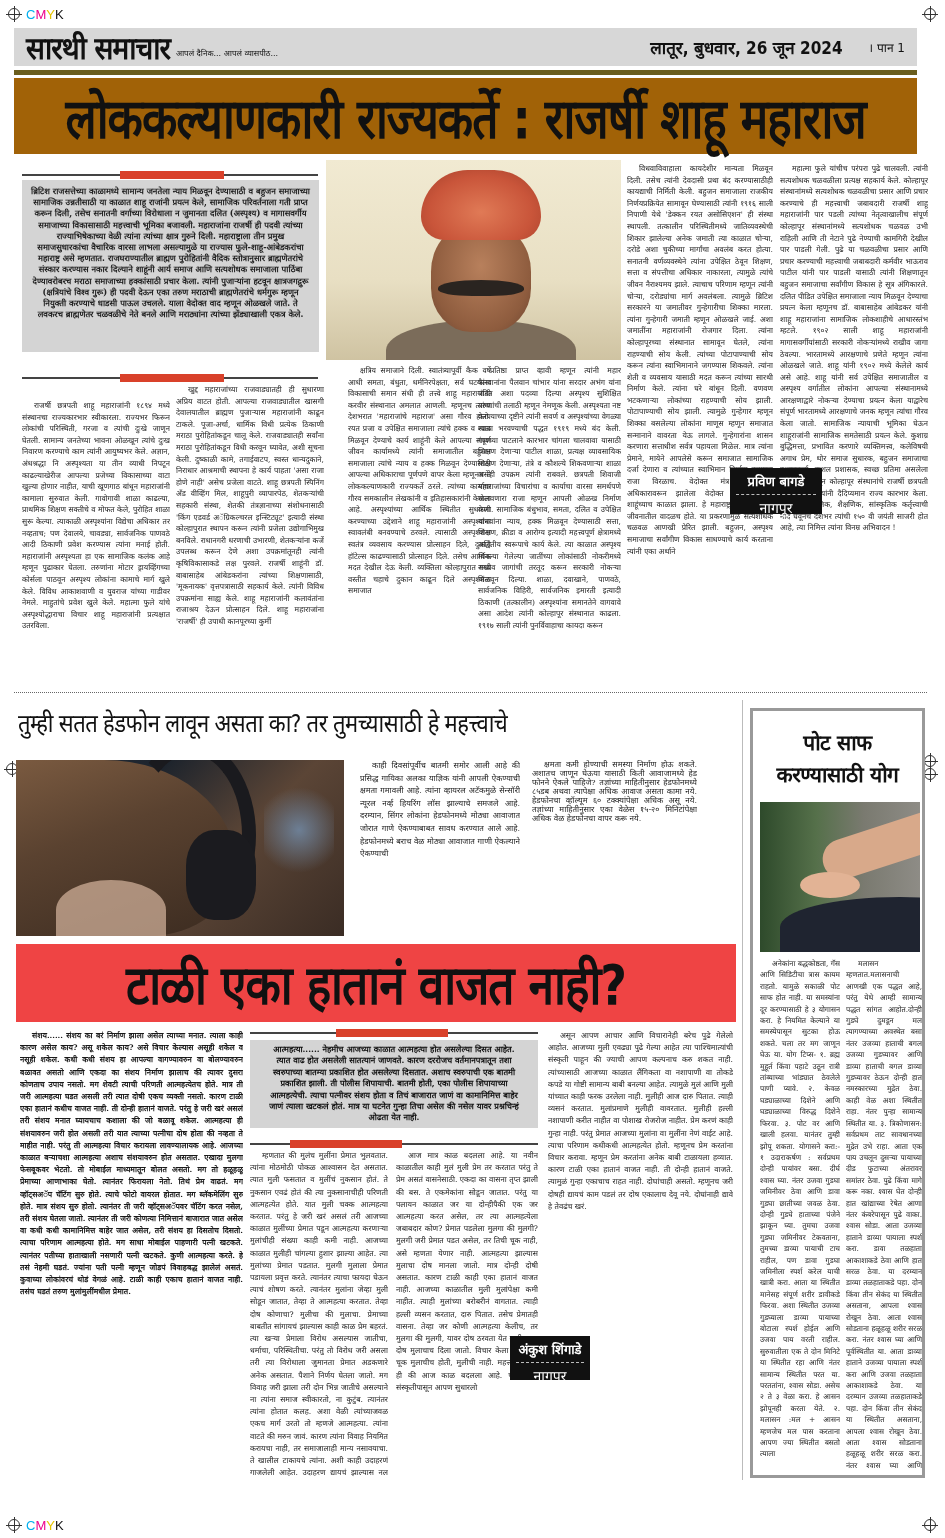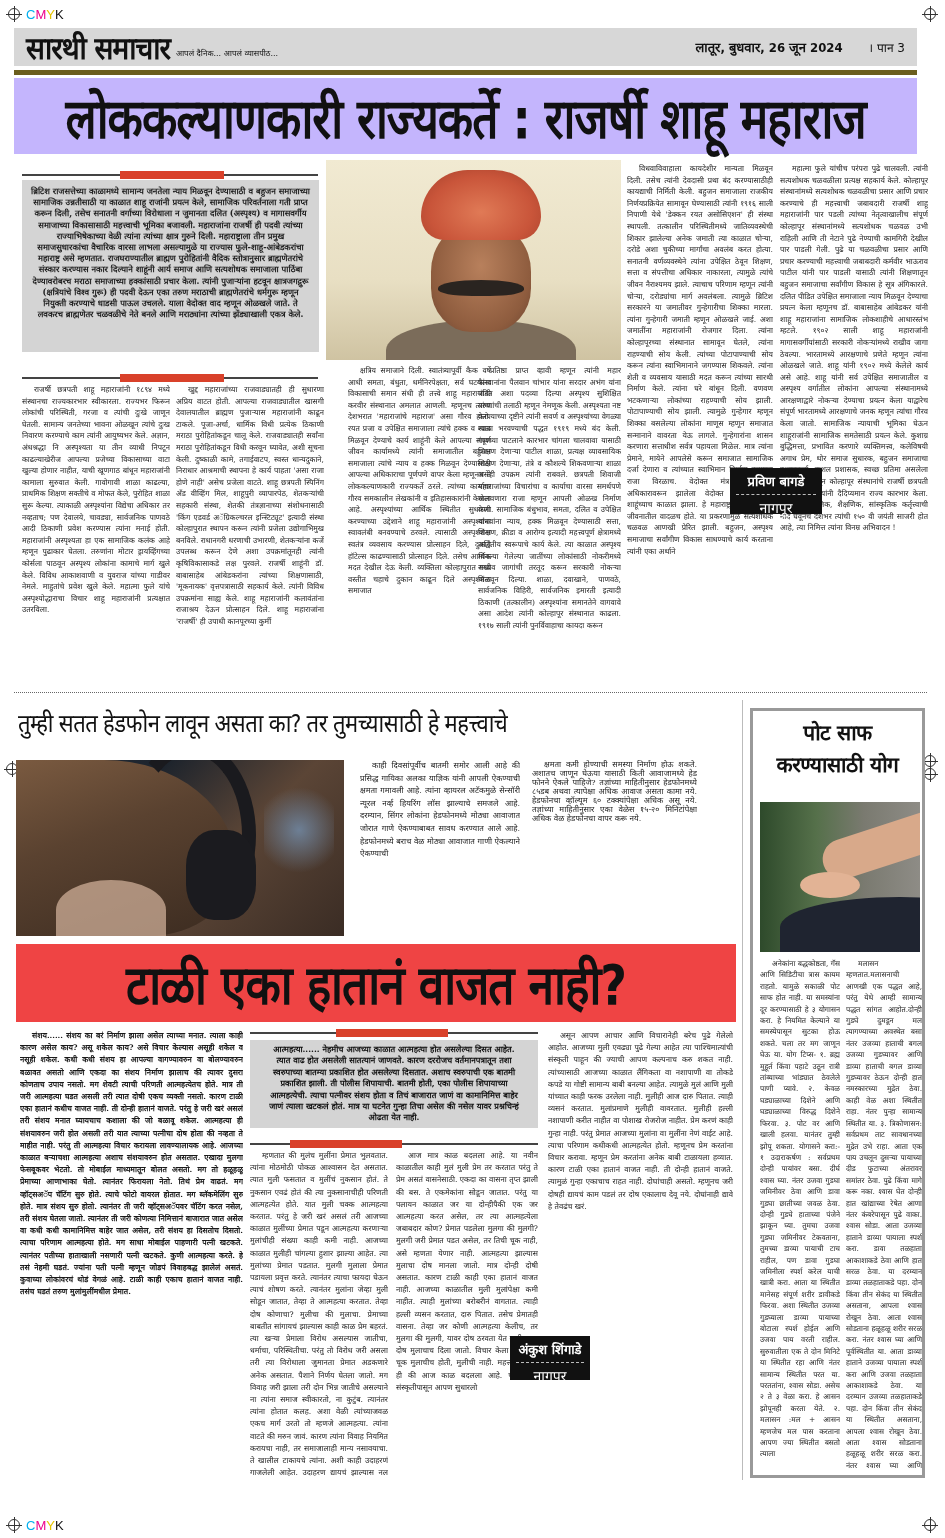--- a/index.html
+++ b/index.html
@@ -6,25 +6,25 @@
   body { width: 945px; height: 1538px; background: #ffffff; font-family: "DejaVu Serif", serif; color: #111; position: relative; overflow: hidden; }
   .reg { position: absolute; font-family: "Liberation Sans", sans-serif; font-size: 13px; color: #444; }
   .reg .c { color: #00aeef; } .reg .m { color: #ec008c; } .reg .y { color: #e5c400; } .reg .k { color: #111; }
   .cross { position: absolute; width: 12px; height: 12px; border: 1px solid #333; border-radius: 50%; }
   .cross::before { content: ""; position: absolute; left: 5px; top: -3px; width: 1px; height: 16px; background: #333; }
   .cross::after { content: ""; position: absolute; top: 5px; left: -3px; height: 1px; width: 16px; background: #333; }
 
   .masthead { position: absolute; left: 14px; top: 28px; width: 903px; height: 38px; background: #d7d7d7; display: flex; align-items: center; padding: 0 12px; }
   .masthead .logo { font-family: "DejaVu Sans", sans-serif; font-weight: bold; font-size: 28px; letter-spacing: -1px; transform: scaleY(1.1); }
   .masthead .tag { font-size: 8px; margin-left: 6px; margin-top: 10px; font-family: "DejaVu Sans", sans-serif; }
-  .masthead .date { margin-left: auto; font-family: "DejaVu Sans Condensed", "DejaVu Sans", sans-serif; font-size: 13px; font-weight: bold; }
+  .masthead .date { margin-left: auto; font-family: "DejaVu Sans Condensed", "DejaVu Sans", sans-serif; font-size: 17px; font-weight: bold; }
   .masthead .page { font-family: "DejaVu Sans", sans-serif; font-size: 12px; margin-left: 26px; }
   .rule-olive { position: absolute; left: 14px; top: 70px; width: 903px; height: 5px; background: #6b5e1e; }
 
-  .headline-main { position: absolute; left: 14px; top: 78px; width: 903px; height: 76px; background: #c4b5fd; display: flex; align-items: center; justify-content: center; }
+  .headline-main { position: absolute; left: 14px; top: 78px; width: 903px; height: 76px; background: #a16207; display: flex; align-items: center; justify-content: center; }
   .headline-main h1 { font-family: "DejaVu Sans", sans-serif; font-weight: bold; font-size: 46px; letter-spacing: -1px; transform: scaleY(1.2); }
 
   .redbar-rule { position: absolute; height: 2px; background: #444; }
   .redbar { position: absolute; height: 8px; background: #d9412a; }
 
   .intro { position: absolute; left: 22px; top: 180px; width: 297px; height: 172px; background: #d4d4d4; padding: 6px 8px; font-size: 8.3px; line-height: 11.2px; text-align: center; font-weight: bold; color: #222; }
 
   .col { position: absolute; font-size: 7.6px; line-height: 11.6px; text-align: justify; color: #1a1a1a; overflow: hidden; }
   .col p { text-indent: 12px; }
 
@@ -73,21 +73,21 @@
 <div class="cross" style="left:924px;top:755px;"></div>
 <div class="cross" style="left:924px;top:768px;"></div>
 <div class="cross" style="left:8px;top:1519px;"></div>
 <div class="reg" style="left:26px;top:1518px;"><span class="c">C</span><span class="m">M</span><span class="y">Y</span><span class="k">K</span></div>
 <div class="cross" style="left:924px;top:1519px;"></div>
 
 <div class="masthead">
   <span class="logo">सारथी समाचार</span>
   <span class="tag">आपलं दैनिक... आपलं व्यासपीठ...</span>
   <span class="date">लातूर, बुधवार, 26 जून 2024</span>
-  <span class="page">। पान 3</span>
+  <span class="page">। पान 1</span>
 </div>
 <div class="rule-olive"></div>
 
 <div class="headline-main">
   <h1>लोककल्याणकारी राज्यकर्ते : राजर्षी शाहू महाराज</h1>
 </div>
 
 <div class="redbar-rule" style="left:22px;top:174px;width:296px;"></div>
 <div class="redbar" style="left:120px;top:171px;width:104px;"></div>
 <div class="intro"><span>ब्रिटिश राजसत्तेच्या काळामध्ये सामान्य जनतेला न्याय मिळवून देण्यासाठी व बहुजन समाजाच्या सामाजिक उन्नतीसाठी या काळात शाहू राजांनी प्रयत्न केले, सामाजिक परिवर्तनाला गती प्राप्त करून दिली, तसेच सनातनी वर्गाच्या विरोधाला न जुमानता दलित (अस्पृश्य) व मागासवर्गीय समाजाच्या विकासासाठी महत्त्वाची भूमिका बजावली. महाराजांना राजर्षी ही पदवी त्यांच्या राज्याभिषेकाच्या वेळी त्यांना त्यांच्या क्षात्र गुरुने दिली. महाराष्ट्राला तीन प्रमुख समाजसुधारकांचा वैचारिक वारसा लाभला असल्यामुळे या राज्यास फुले-शाहू-आंबेडकरांचा महाराष्ट्र असे म्हणतात. राजघराण्यातील ब्राह्मण पुरोहितांनी वैदिक स्तोत्रानुसार ब्राह्मणेतरांचे संस्कार करण्यास नकार दिल्याने शाहूंनी आर्य समाज आणि सत्यशोधक समाजाला पाठिंबा देण्यावरोबरच मराठा समाजाच्या हक्कांसाठी प्रचार केला. त्यांनी पुजाऱ्यांना हटवून क्षात्रजगद्गुरू (क्षत्रियांचे विश्व गुरू) ही पदवी देऊन एका तरुण मराठाची ब्राह्मणेतरांचे धर्मगुरू म्हणून नियुक्ती करण्याचे धाडसी पाऊल उचलले. याला वेदोक्त वाद म्हणून ओळखले जाते. ते लवकरच ब्राह्मणेतर चळवळीचे नेते बनले आणि मराठ्यांना त्यांच्या झेंड्याखाली एकत्र केले.</span></div>
@@ -95,21 +95,21 @@
 <div class="redbar-rule" style="left:22px;top:377px;width:296px;"></div>
 <div class="redbar" style="left:120px;top:374px;width:104px;"></div>
 
 <div class="portrait" title="राजर्षी शाहू महाराज यांचे चित्र">
   <div class="coat"></div>
   <div class="face"></div>
   <div class="turban"></div>
   <div class="moustache"></div>
 </div>
 
-<div class="col" style="left:22px;top:384px;width:148px;height:300px;">
+<div class="col" style="left:22px;top:400px;width:148px;height:300px;">
     <p>राजर्षी छत्रपती शाहू महाराजांनी १८९४ मध्ये संस्थानचा राज्यकारभार स्वीकारला. राज्यभर फिरून लोकांची परिस्थिती, गरजा व त्यांची दुःखे जाणून घेतली. सामान्य जनतेच्या भावना ओळखून त्यांचे दुःख निवारण करण्याचे काम त्यांनी आयुष्यभर केले. अज्ञान, अंधश्रद्धा नि अस्पृश्यता या तीन व्याधी निपटून काढल्याखेरीज आपल्या प्रजेच्या विकासाच्या वाटा खुल्या होणार नाहीत, याची खूणगाठ बांधून महाराजांनी कामाला सुरुवात केली. गावोगावी शाळा काढल्या, प्राथमिक शिक्षण सक्तीचे व मोफत केले, पुरोहित शाळा सुरू केल्या. त्याकाळी अस्पृश्यांना विद्येचा अधिकार तर नव्हताच; पण देवालये, चावड्या, सार्वजनिक पाणवठे आदी ठिकाणी प्रवेश करण्यास त्यांना मनाई होती. महाराजांनी अस्पृश्यता हा एक सामाजिक कलंक आहे म्हणून पुढाकार घेतला. तरुणांना मोटार ड्रायव्हिंगच्या कोर्सला पाठवून अस्पृश्य लोकांना कामाचे मार्ग खुले केले. विविध आकाशवाणी व युवराज यांच्या गाडीवर नेमले. माहुतांचे प्रवेश खुले केले. महात्मा फुले यांचे अस्पृश्योद्धाराचा विचार शाहू महाराजांनी प्रत्यक्षात उतरविला.</p>
   </div>
 <div class="col" style="left:176px;top:384px;width:148px;height:300px;">
     <p>खुद्द महाराजांच्या राजवाड्यातही ही सुधारणा अप्रिय वाटत होती. आपल्या राजवाड्यातील खासगी देवालयातील ब्राह्मण पुजाऱ्यास महाराजांनी काढून टाकले. पूजा-अर्चा, धार्मिक विधी प्रत्येक ठिकाणी मराठा पुरोहितांकडून चालू केले. राजवाड्यातही सर्वांना मराठा पुरोहितांकडून विधी करवून घ्यावेत, अशी सूचना केली. दुष्काळी कामे, तगाईवाटप, स्वस्त धान्यदुकाने, निराधार आश्रमाची स्थापना हे कार्य पाहता 'असा राजा होणे नाही' असेच प्रजेला वाटते. शाहू छत्रपती स्पिनिंग अँड वीव्हिंग मिल, शाहूपुरी व्यापारपेठ, शेतकऱ्यांची सहकारी संस्था, शेतकी तंत्रज्ञानाच्या संशोधनासाठी 'किंग एडवर्ड अॅग्रिकल्चरल इन्स्टिट्यूट' इत्यादी संस्था कोल्हापुरात स्थापन करून त्यांनी प्रजेला उद्योगाभिमुख बनविले. राधानगरी धरणाची उभारणी, शेतकऱ्यांना कर्जे उपलब्ध करून देणे अशा उपक्रमांतूनही त्यांनी कृषिविकासाकडे लक्ष पुरवले. राजर्षी शाहूंनी डॉ. बाबासाहेब आंबेडकरांना त्यांच्या शिक्षणासाठी, 'मूकनायक' वृत्तपत्रासाठी सहकार्य केले. त्यांनी विविध उपक्रमांना साह्य केले. शाहू महाराजांनी कलावंतांना राजाश्रय देऊन प्रोत्साहन दिले. शाहू महाराजांना 'राजर्षी' ही उपाधी कानपूरच्या कुर्मी</p>
   </div>
 <div class="col" style="left:348px;top:365px;width:143px;height:319px;">
     <p>क्षत्रिय समाजाने दिली. स्वातंत्र्यापूर्वी कैक वर्षे आधी समता, बंधुता, धर्मनिरपेक्षता, सर्व घटकांना विकासाची समान संधी ही तत्त्वे शाहू महाराजांनी करवीर संस्थानात अमलात आणली. म्हणूनच त्यांचा देशभरात 'महाराजांचे महाराज' असा गौरव होतो. रयत प्रजा व उपेक्षित समाजाला त्यांचे हक्क व न्याय मिळवून देण्याचे कार्य शाहूंनी केले आपल्या संपूर्ण जीवन कार्यामध्ये त्यांनी समाजातील बहुजन समाजाला त्यांचे न्याय व हक्क मिळवून देण्यासाठी आपल्या अधिकाराचा पूर्णपणे वापर केला म्हणूनच ते लोककल्याणकारी राज्यकर्ते ठरले. त्यांच्या कार्याचा गौरव समकालीन लेखकांनी व इतिहासकारांनी केलेला आहे. अस्पृश्यांच्या आर्थिक स्थितीत सुधारणा करण्याच्या उद्देशाने शाहू महाराजांनी अस्पृश्यांना स्वावलंबी बनवण्याचे ठरवले. त्यासाठी अस्पृश्यांना स्वतंत्र व्यवसाय करण्यास प्रोत्साहन दिले, दुकाने हॉटेल्स काढण्यासाठी प्रोत्साहन दिले. तसेच आर्थिक मदत देखील देऊ केली. व्यक्तिला कोल्हापुरात मध्य वस्तीत चहाचे दुकान काढून दिले अस्पृश्यांना समाजात</p>
   </div>
 <div class="col" style="left:478px;top:365px;width:143px;height:319px;">
     <p>प्रतिष्ठा प्राप्त व्हावी म्हणून त्यांनी महार पैलवानांना पैलवान चांभार यांना सरदार अभंग यांना पंडित अशा पदव्या दिल्या अस्पृश्य सुशिक्षित तरुणांची तलाठी म्हणून नेमणूक केली. अस्पृश्यता नष्ट करण्याच्या दृष्टीने त्यांनी सवर्ण व अस्पृश्यांच्या वेगळ्या शाळा भरवण्याची पद्धत १९१९ मध्ये बंद केली. गावच्या पाटलाने कारभार चांगला चालवावा यासाठी शिक्षण देणाऱ्या पाटील शाळा, प्रत्यक्ष व्यावसायिक शिक्षण देणाऱ्या, तंत्रे व कौशल्ये शिकवणाऱ्या शाळा असेही उपक्रम त्यांनी राबवले. छत्रपती शिवाजी महाराजांच्या विचारांचा व कार्याचा वारसा समर्थपणे चालवणारा राजा म्हणून आपली ओळख निर्माण केली. सामाजिक बंधुभाव, समता, दलित व उपेक्षित बांधवांना न्याय, हक्क मिळवून देण्यासाठी सत्ता, शिक्षण, क्रीडा व आरोग्य इत्यादी महत्त्वपूर्ण क्षेत्रामध्ये अद्वितीय स्वरूपाचे कार्य केले. त्या काळात अस्पृश्य मानल्या गेलेल्या जातींच्या लोकांसाठी नोकरीमध्ये राखीव जागांची तरतूद करून सरकारी नोकऱ्या मिळवून दिल्या. शाळा, दवाखाने, पाणवठे, सार्वजनिक विहिरी, सार्वजनिक इमारती इत्यादी ठिकाणी (तत्कालीन) अस्पृश्यांना समानतेने वागवावे असा आदेश त्यांनी कोल्हापूर संस्थानात काढला. १९१७ साली त्यांनी पुनर्विवाहाचा कायदा करून</p>
@@ -139,21 +139,21 @@
 </div>
 <div class="col" style="left:360px;top:760px;width:160px;height:178px;font-size:8px;line-height:12.6px;">
     <p>काही दिवसांपूर्वीच बातमी समोर आली आहे की प्रसिद्ध गायिका अलका याज्ञिक यांनी आपली ऐकण्याची क्षमता गमावली आहे. त्यांना व्हायरल अटॅकमुळे सेन्सॉरी न्यूरल नर्व्ह हियरिंग लॉस झाल्याचे समजले आहे. दरम्यान, सिंगर लोकांना हेडफोनमध्ये मोठ्या आवाजात जोरात गाणे ऐकण्याबाबत सावध करण्यात आले आहे. हेडफोनमध्ये बराच वेळ मोठ्या आवाजात गाणी ऐकल्याने ऐकण्याची</p>
   </div>
 <div class="col" style="left:532px;top:760px;width:165px;height:178px;font-size:8px;line-height:9px;">
     <p>क्षमता कमी होण्याची समस्या निर्माण होऊ शकते. अशातच जाणून घेऊया यासाठी किती आवाजामध्ये हेड फोनने ऐकले पाहिजे? तज्ञांच्या माहितीनुसार हेडफोनमध्ये ८५डब अथवा त्यापेक्षा अधिक आवाज असता कामा नये. हेडफोनचा व्हॉल्यूम ६० टक्क्यांपेक्षा अधिक असू नये. तज्ञांच्या माहितीनुसार एका वेळेस १५-२० मिनिटांपेक्षा अधिक वेळ हेडफोनचा वापर करू नये.</p>
   </div>
 <div class="vsep" style="left:742px;top:700px;height:780px;"></div>
 
 <div class="yoga-box">
-  <div class="ttl" style="padding-top:6px;">पोट साफ</div>
+  <div class="ttl" style="padding-top:16px;">पोट साफ</div>
   <div class="ttl">करण्यासाठी योग</div>
 </div>
 <div class="yoga-photo" style="left:760px;width:160px;" title="ध्यान मुद्रेतील योगसाधक">
   <div class="arm"></div>
   <div class="legs"></div>
   <div class="hand"></div>
 
 </div>
 <div class="col" style="left:760px;top:958px;width:80px;height:510px;font-size:7.4px;line-height:11.4px;">
     <p>अनेकांना बद्धकोष्ठता, गॅस आणि सिडिटीचा त्रास कायम राहतो. यामुळे सकाळी पोट साफ होत नाही. या समस्यांना दूर करण्यासाठी हे ३ योगासन करा. हे नियमित केल्याने या समस्येपासून सुटका होऊ शकते. चला तर मग जाणून घेऊ या. योग टिप्स- १. ब्रह्म मुहूर्त किंवा पहाटे उठून रात्री तांब्याच्या भांड्यात ठेवलेले पाणी प्यावे. २. केवळ घड्याळाच्या दिशेने आणि घड्याळाच्या विरुद्ध दिशेने फिरवा. ३. पोट वर आणि खाली हलवा. यानंतर तुम्ही झोपू शकता. योगासने करा:- १ उदाराकर्षण : सर्वप्रथम दोन्ही पायांवर बसा. दीर्घ श्वास घ्या. नंतर उजवा गुडघा जमिनीवर ठेवा आणि डावा गुडघा छातीच्या जवळ ठेवा. दोन्ही गुडघे हाताच्या पंजेने झाकून घ्या. तुमचा उजवा गुडघा जमिनीवर टेकवताना, तुमच्या डाव्या पायाची टाच राहील, पण डावा गुडघा जमिनीला स्पर्श करेल याची खात्री करा. आता या स्थितीत मानेसह संपूर्ण शरीर डावीकडे फिरवा. अशा स्थितीत उजव्या गुडघ्याला डाव्या पायाच्या बोटाला स्पर्श होईल आणि उजवा पाय वरती राहील. सुरुवातीला एक ते दोन मिनिटे या स्थितीत रहा आणि नंतर सामान्य स्थितीत परत या. परततांना, श्वास सोडा. असेच २ ते ३ वेळा करा. हे आसन झोपूनही करता येते. २. मलासन :मल + आसन म्हणजेच मल पास करताना आपण ज्या स्थितीत बसतो त्याला</p>

